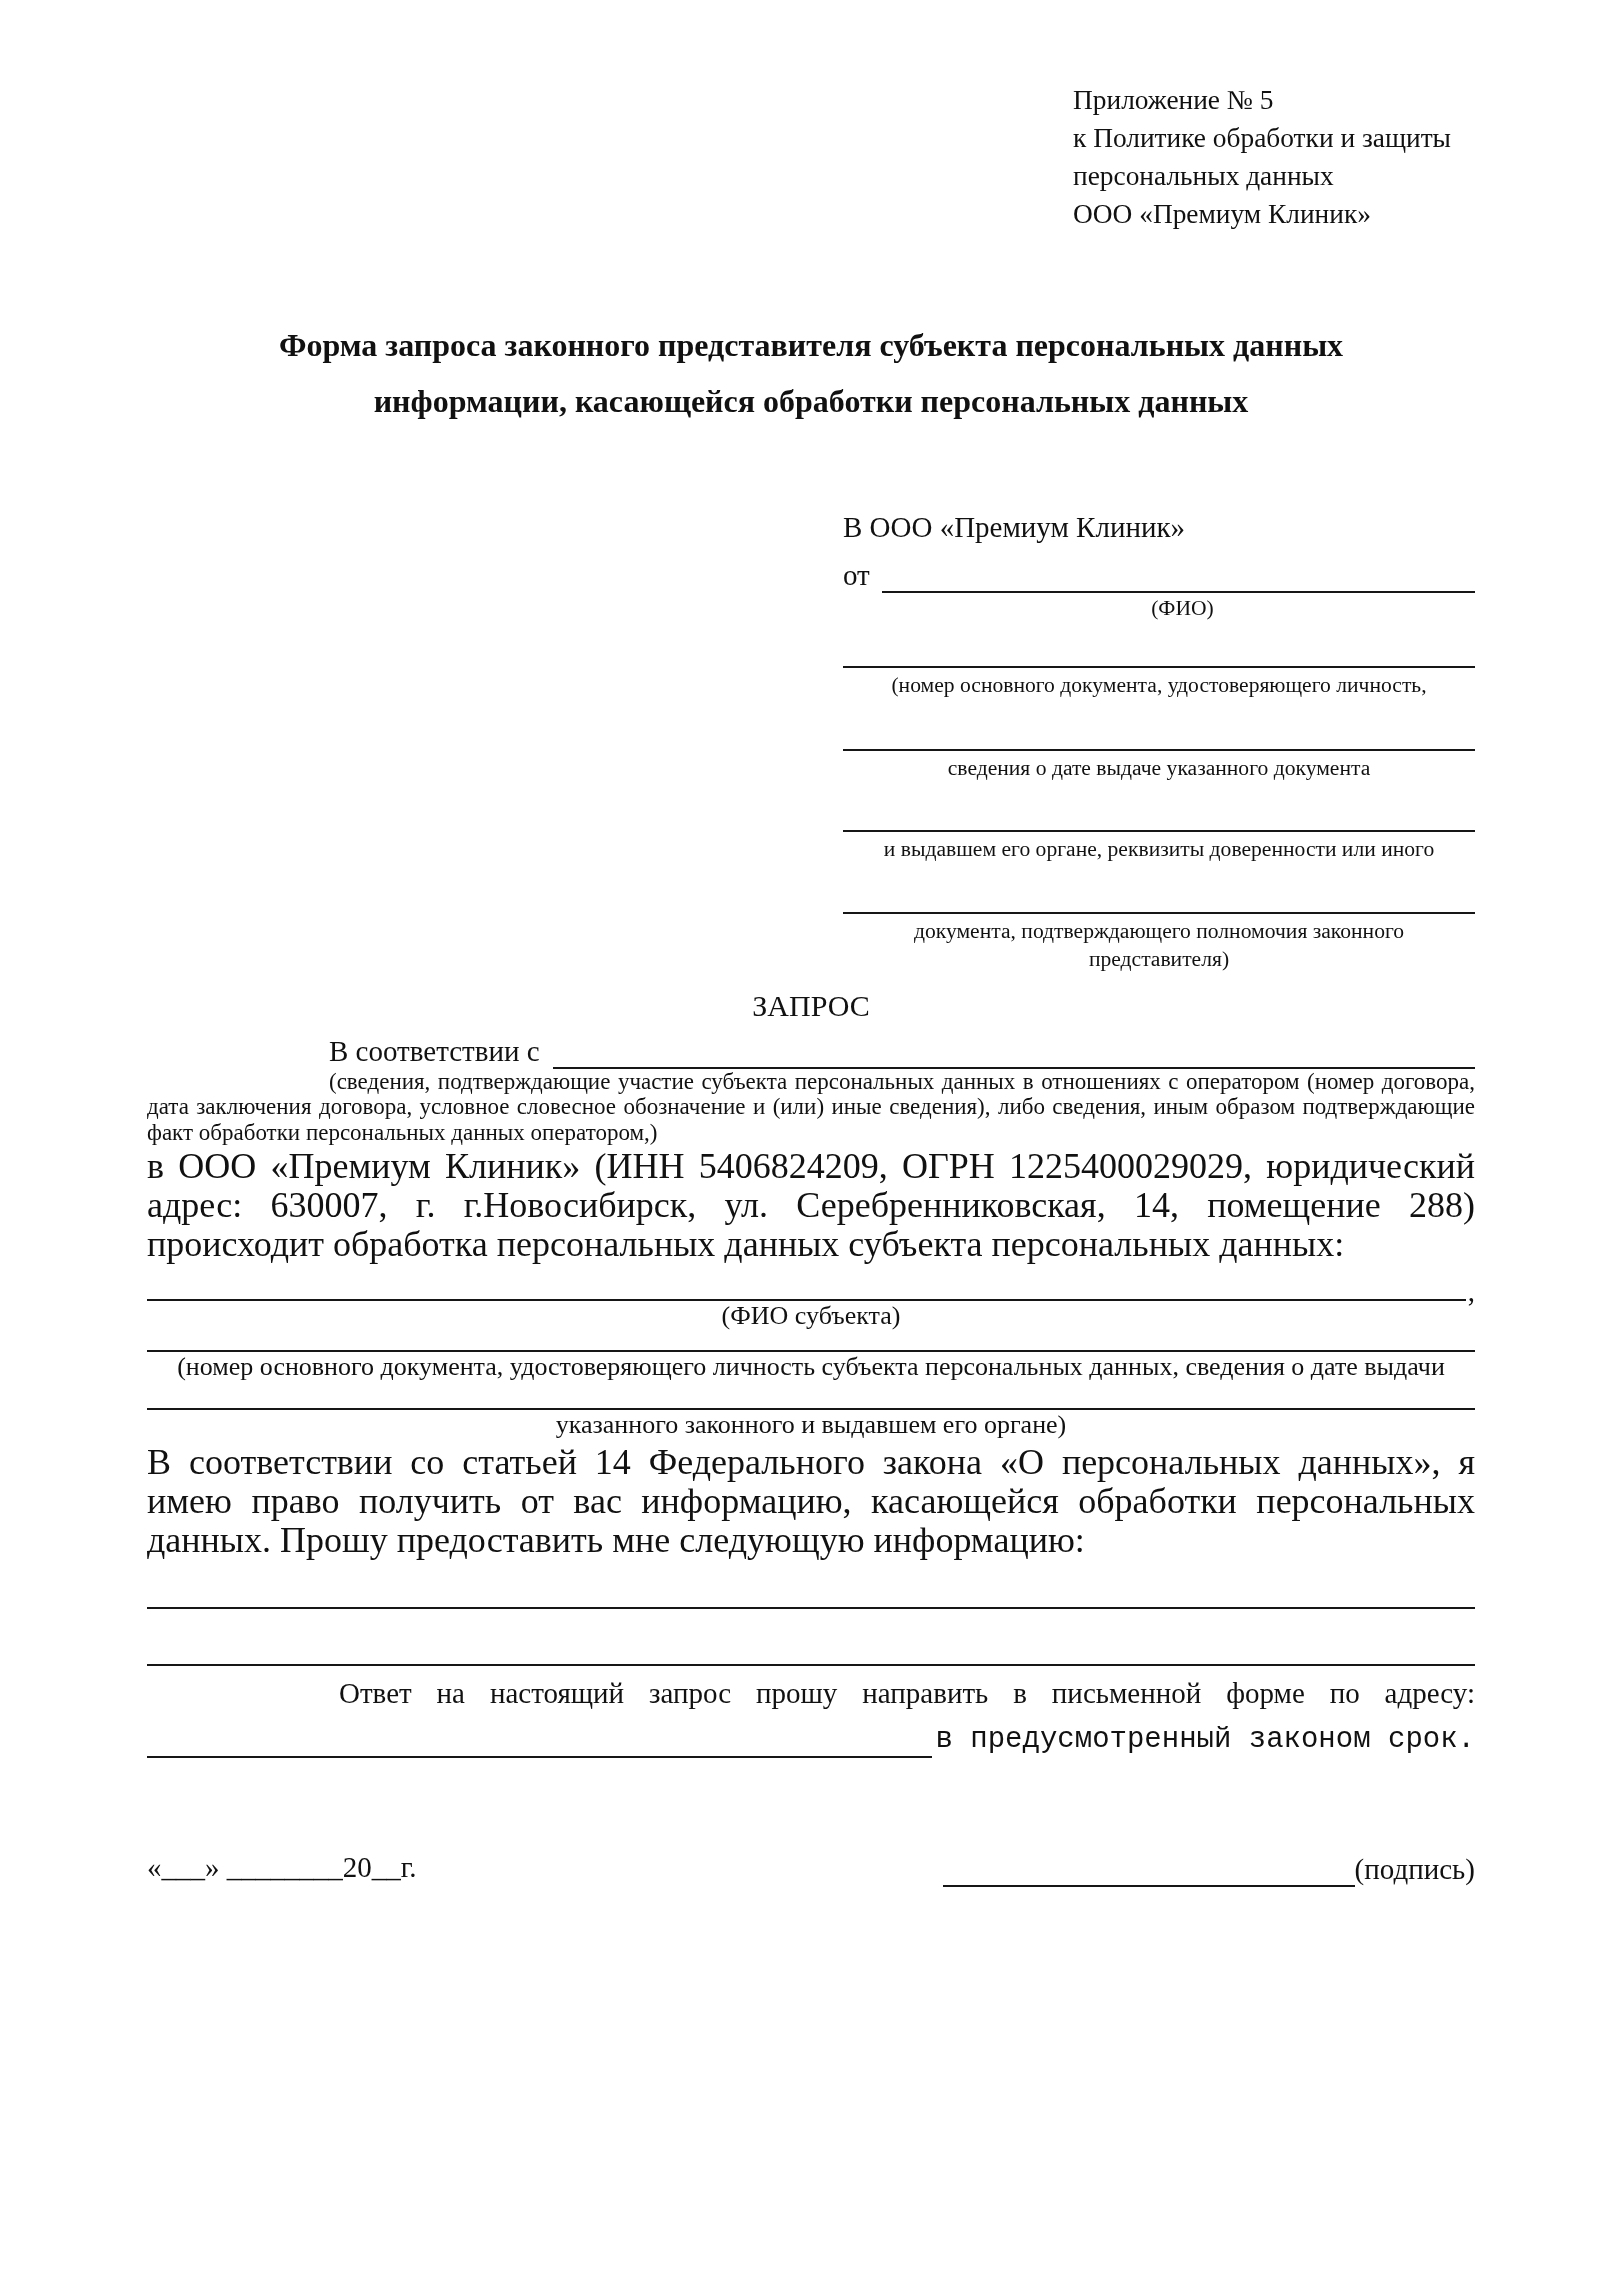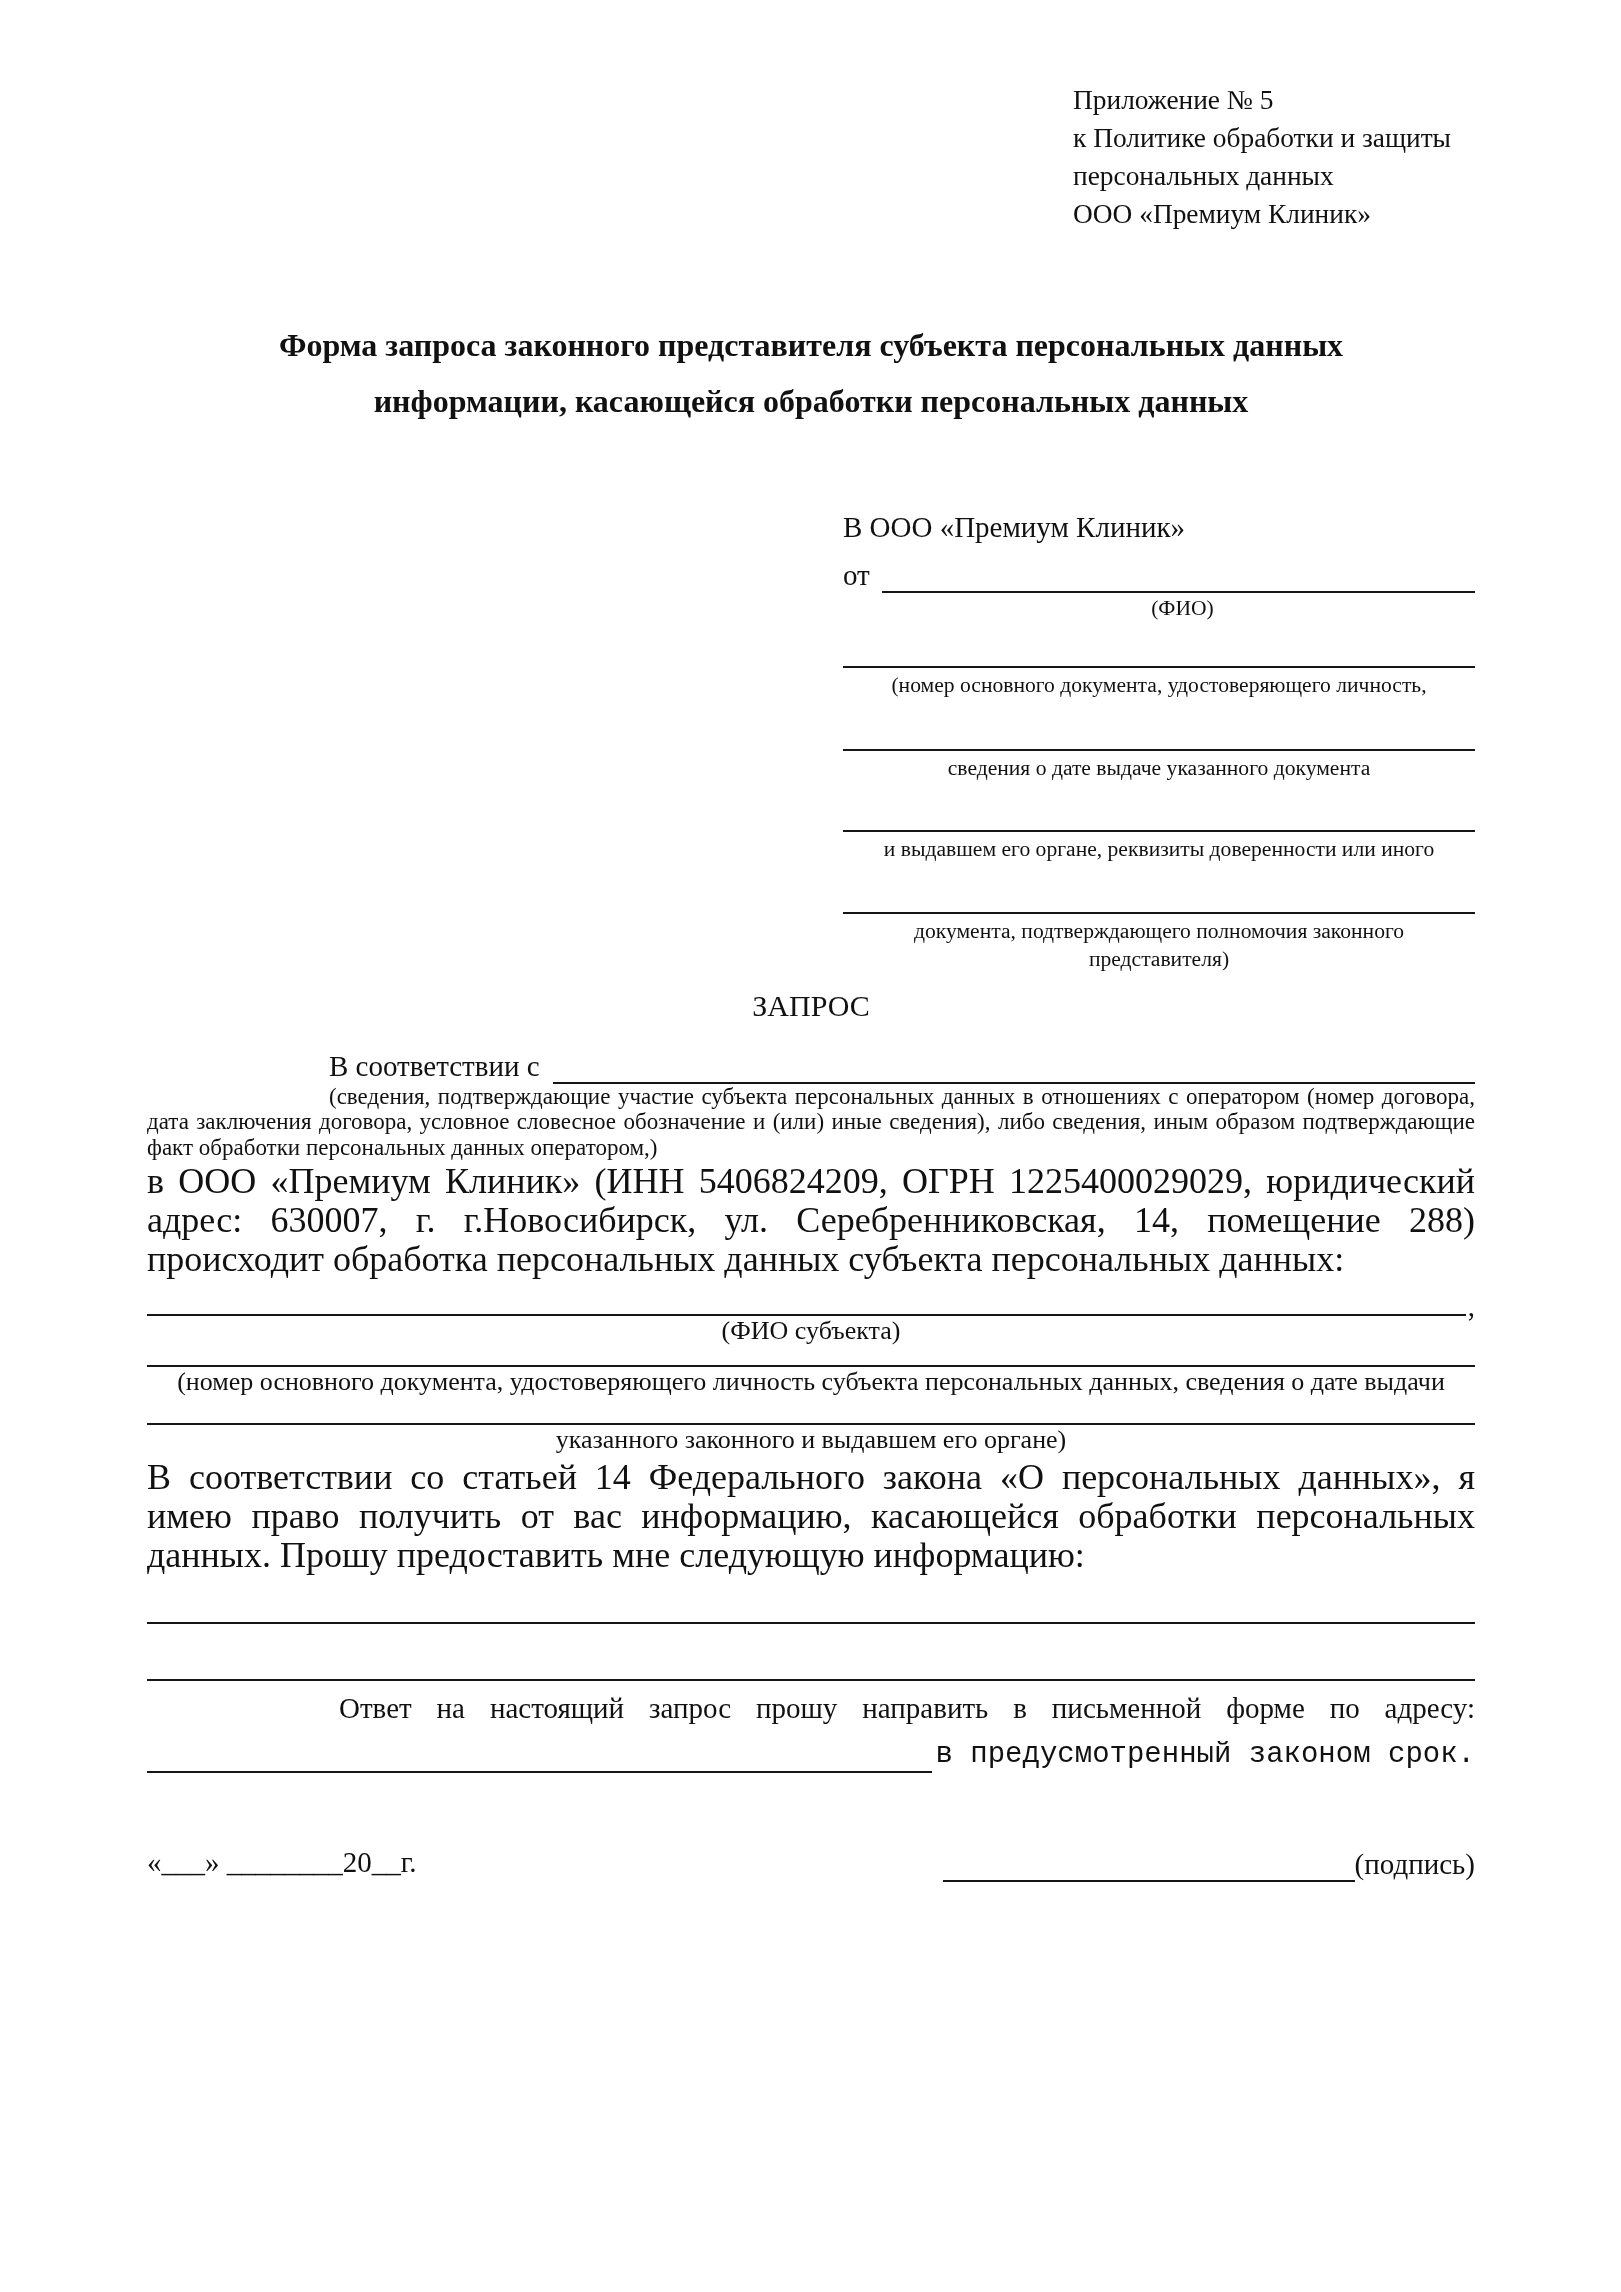--- a/index.html
+++ b/index.html
@@ -48,21 +48,21 @@
   .sp45 { height: 44px; } .sp50 { height: 49px; } .sp49 { height: 48px; }
   .blank-row .cap { margin-top: 3.9px; }
   
   .req-heading {
     margin-top: 11.8px;
     text-align: center;
     font-size: 30px;
     line-height: 41px;
   }
   
-  .lead-row { display: flex; align-items: flex-end; height: 41px; margin-top: 17px; font-size: 29px; }
+  .lead-row { display: flex; align-items: flex-end; height: 41px; margin-top: 2px; font-size: 29px; }
   .lead-row .lbl { margin-left: 182px; padding-right: 13.7px; line-height: 35px; white-space: nowrap; }
   .lead-cap {
     font-size: 23px;
     line-height: 25.5px;
     text-align: justify;
     text-indent: 182px;
   }
   .body-p {
     font-size: 36px;
     line-height: 39px;
@@ -86,21 +86,21 @@
     line-height: 43px;
     text-indent: 192px;
     text-align: justify;
     text-align-last: justify;
   }
   .answer-l2 { display: flex; align-items: flex-end; font-size: 29px; height: 43px; }
   .answer-l2 .line { flex: 1 1 auto; border-bottom: 2.9px solid #161616; height: 37px; max-width: 897px; }
   .answer-l2 .suffix { line-height: 37px; padding-left: 3.9px; white-space: nowrap; font-family: Liberation Mono, monospace; }
   
   .footer-row {
-    margin-top: 70px;
+    margin-top: 90px;
     display: flex;
     justify-content: space-between;
     align-items: flex-end;
     font-size: 29px;
   }
   .date-field { line-height: 39px; white-space: nowrap; }
   .sig-group { display: flex; align-items: flex-end; }
   .sig-line { width: 412px; border-bottom: 2.9px solid #161616; height: 35px; }
   .sig-cap { line-height: 35px; white-space: nowrap; }
 </style>

